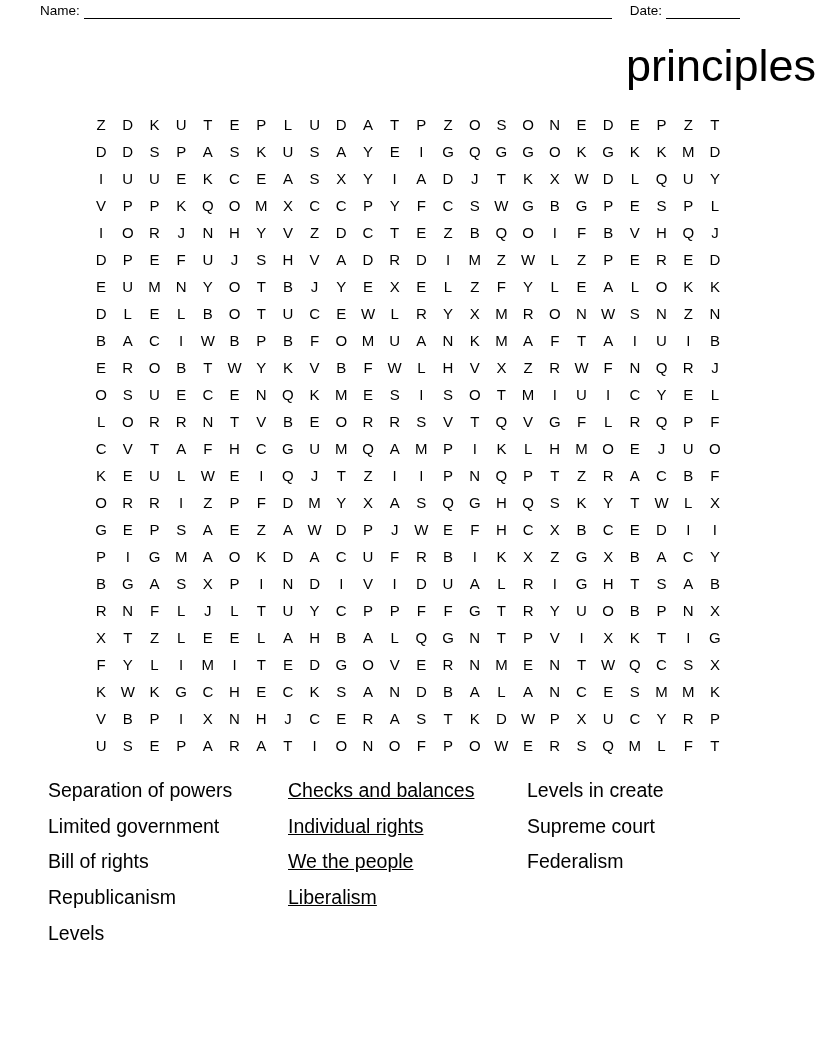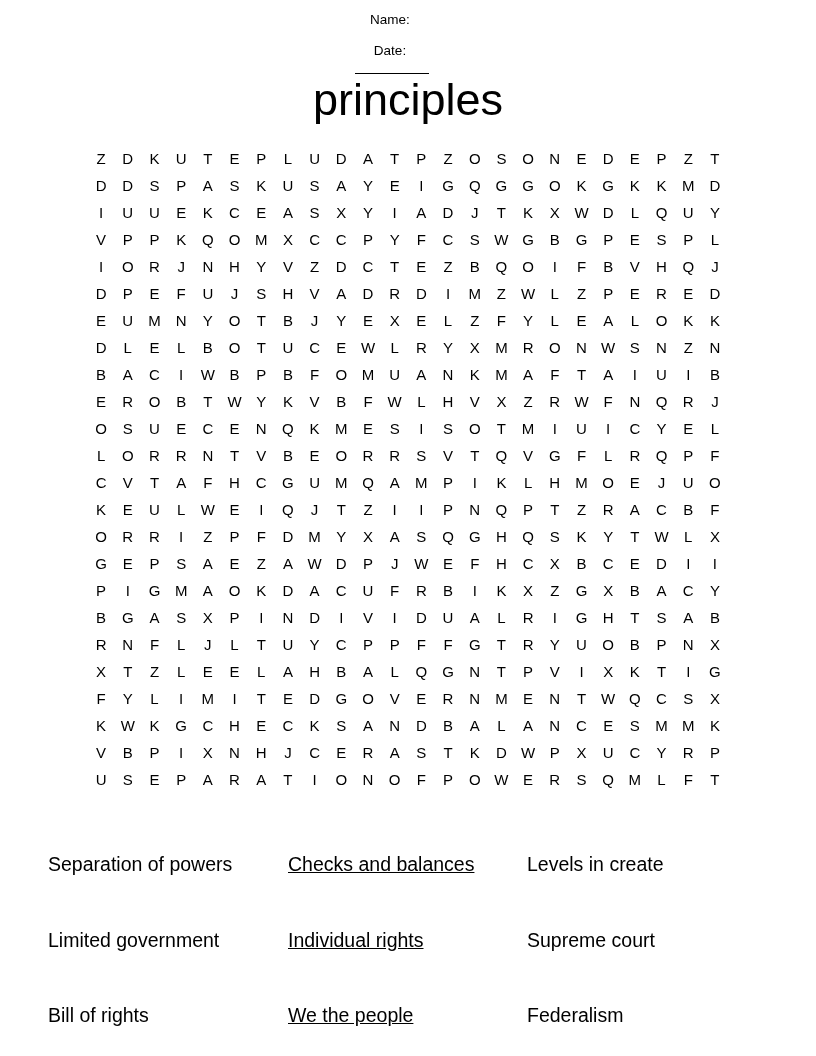--- a/index.html
+++ b/index.html
@@ -6,36 +6,36 @@
   html, body { width: 816px; height: 1056px; background: #ffffff; }
   body {
     font-family: "Liberation Sans", "DejaVu Sans", sans-serif;
     color: #000;
     position: relative;
     overflow: hidden;
   }
   .header {
     display: flex;
     align-items: center;
-    padding: 12px 76px 0 40px;
+    padding: 3px 76px 0 40px;
     font-size: 13.5px;
-    flex-direction: column;
   }
   .label { white-space: nowrap; padding-bottom: 1px; }
   .blank-line {
     border-bottom: 1px solid #000;
     height: 15px;
     display: inline-block;
   }
   .name-line { flex: 1 1 auto; margin: 0 18px 0 4px; }
   .date-line { width: 74px; margin-left: 4px; }
   .title {
-    text-align: center;
+    text-align: right;
     font-size: 45px;
     font-weight: 400;
+    margin-top: 21px;
     line-height: 52px;
   }
   .grid {
     display: grid;
     grid-template-columns: repeat(24, 26.7px);
     grid-auto-rows: 27px;
     width: max-content;
     margin: 19px auto 0;
     font-size: 15px;
   }
@@ -45,21 +45,21 @@
     justify-content: center;
   }
   .words {
     display: flex;
     margin: 14px 0 0 48px;
     font-size: 19.5px;
   }
   .word-col { display: flex; flex-direction: column; }
   .word-col-0 { width: 240px; }
   .word-col-1 { width: 239px; text-decoration: underline; }
-  .word { line-height: 35.7px; white-space: nowrap; margin-top: 40px; }
+  .word { line-height: 35.7px; white-space: nowrap; }
 </style>
 </head>
 <body>
 
 <div class="page">
 
   <div class="header">
     <span class="label">Name:</span>
     <span class="blank-line name-line"></span>
     <span class="label">Date:</span>

